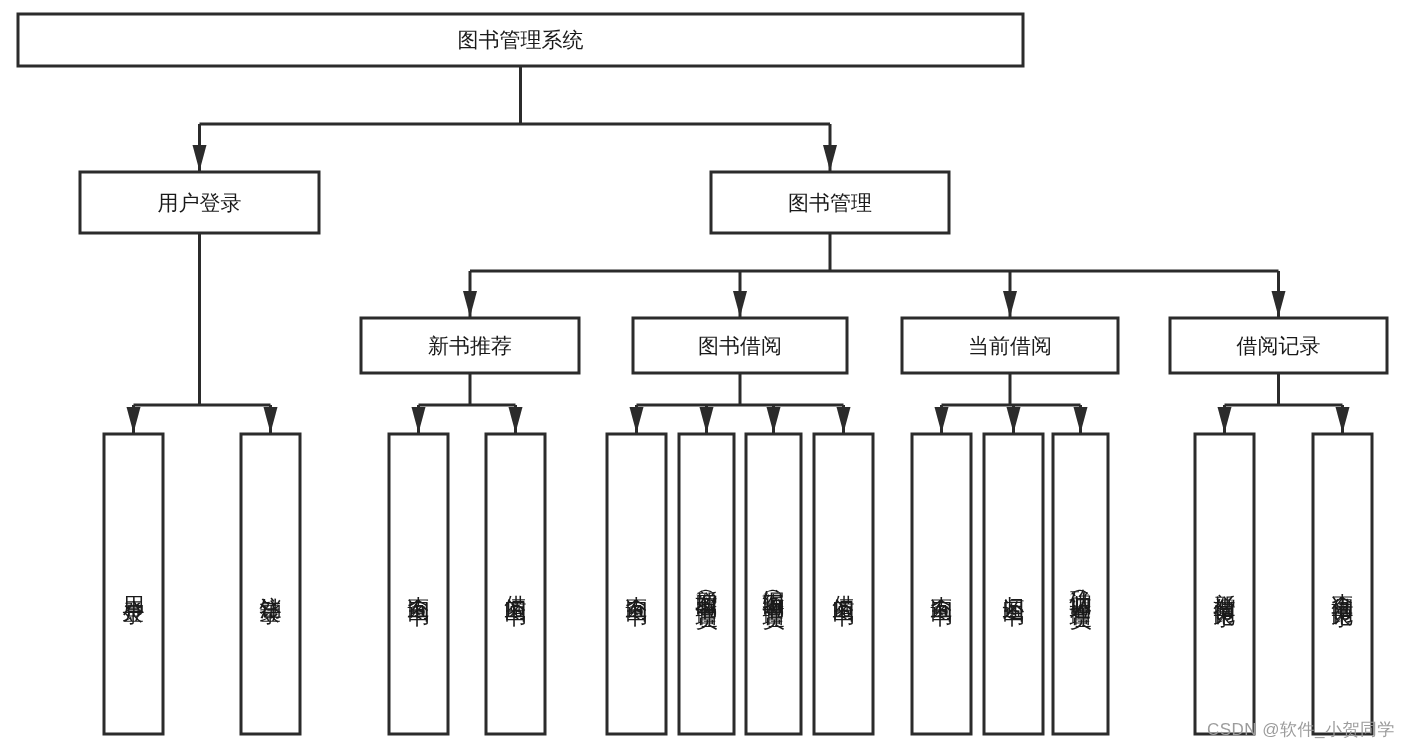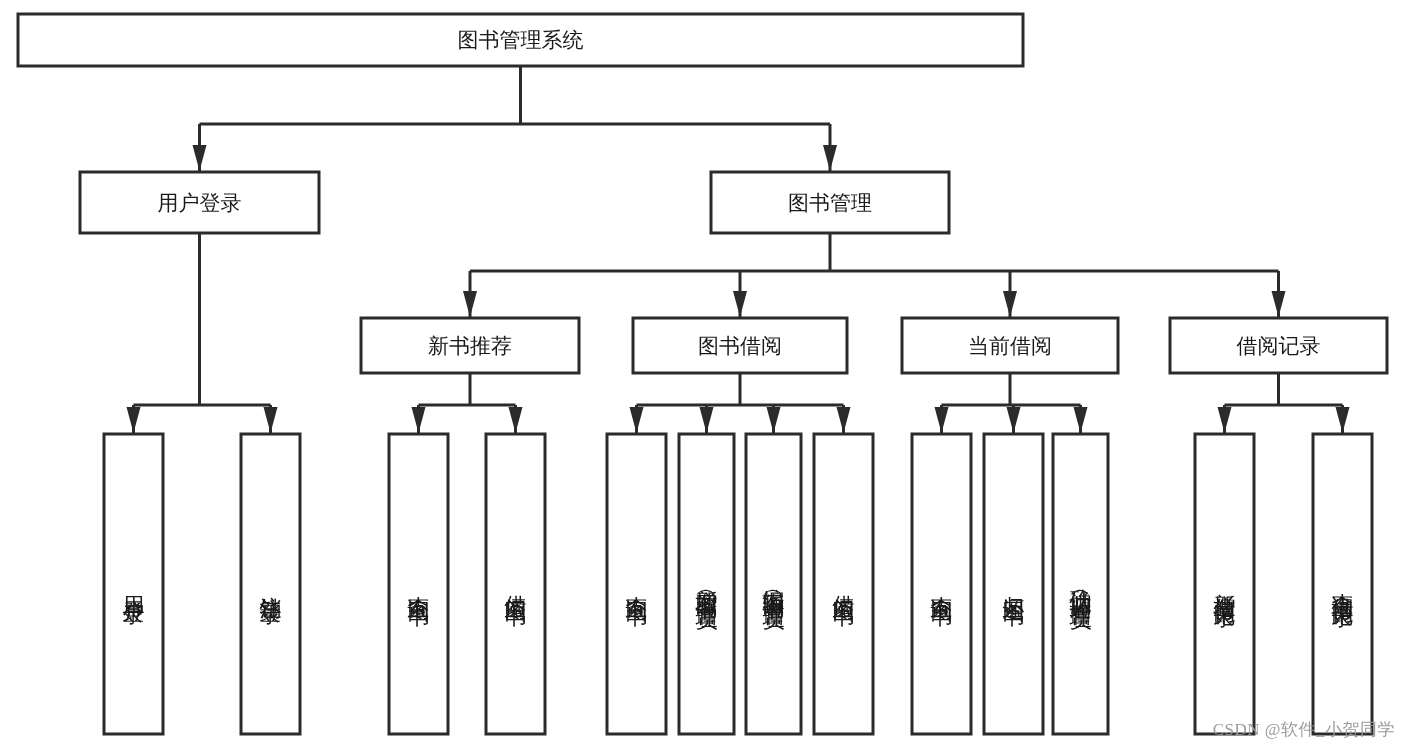--- a/index.html
+++ b/index.html
@@ -61,21 +61,21 @@
     line-height: 1.18;
     letter-spacing: 3px;
     color: #1a1a1a;
     white-space: nowrap;
     pointer-events: none;
   }
   .watermark {
     position: absolute;
     right: 10px;
     bottom: 6px;
-    font-family: Liberation Serif, serif;
+    font-family: Liberation Sans, sans-serif;
     font-size: 17px;
     color: #9c9c9c;
     letter-spacing: 0.5px;
     white-space: nowrap;
   }
 </style>
 </head>
 <body>
 
 <div id="diagram-root">

